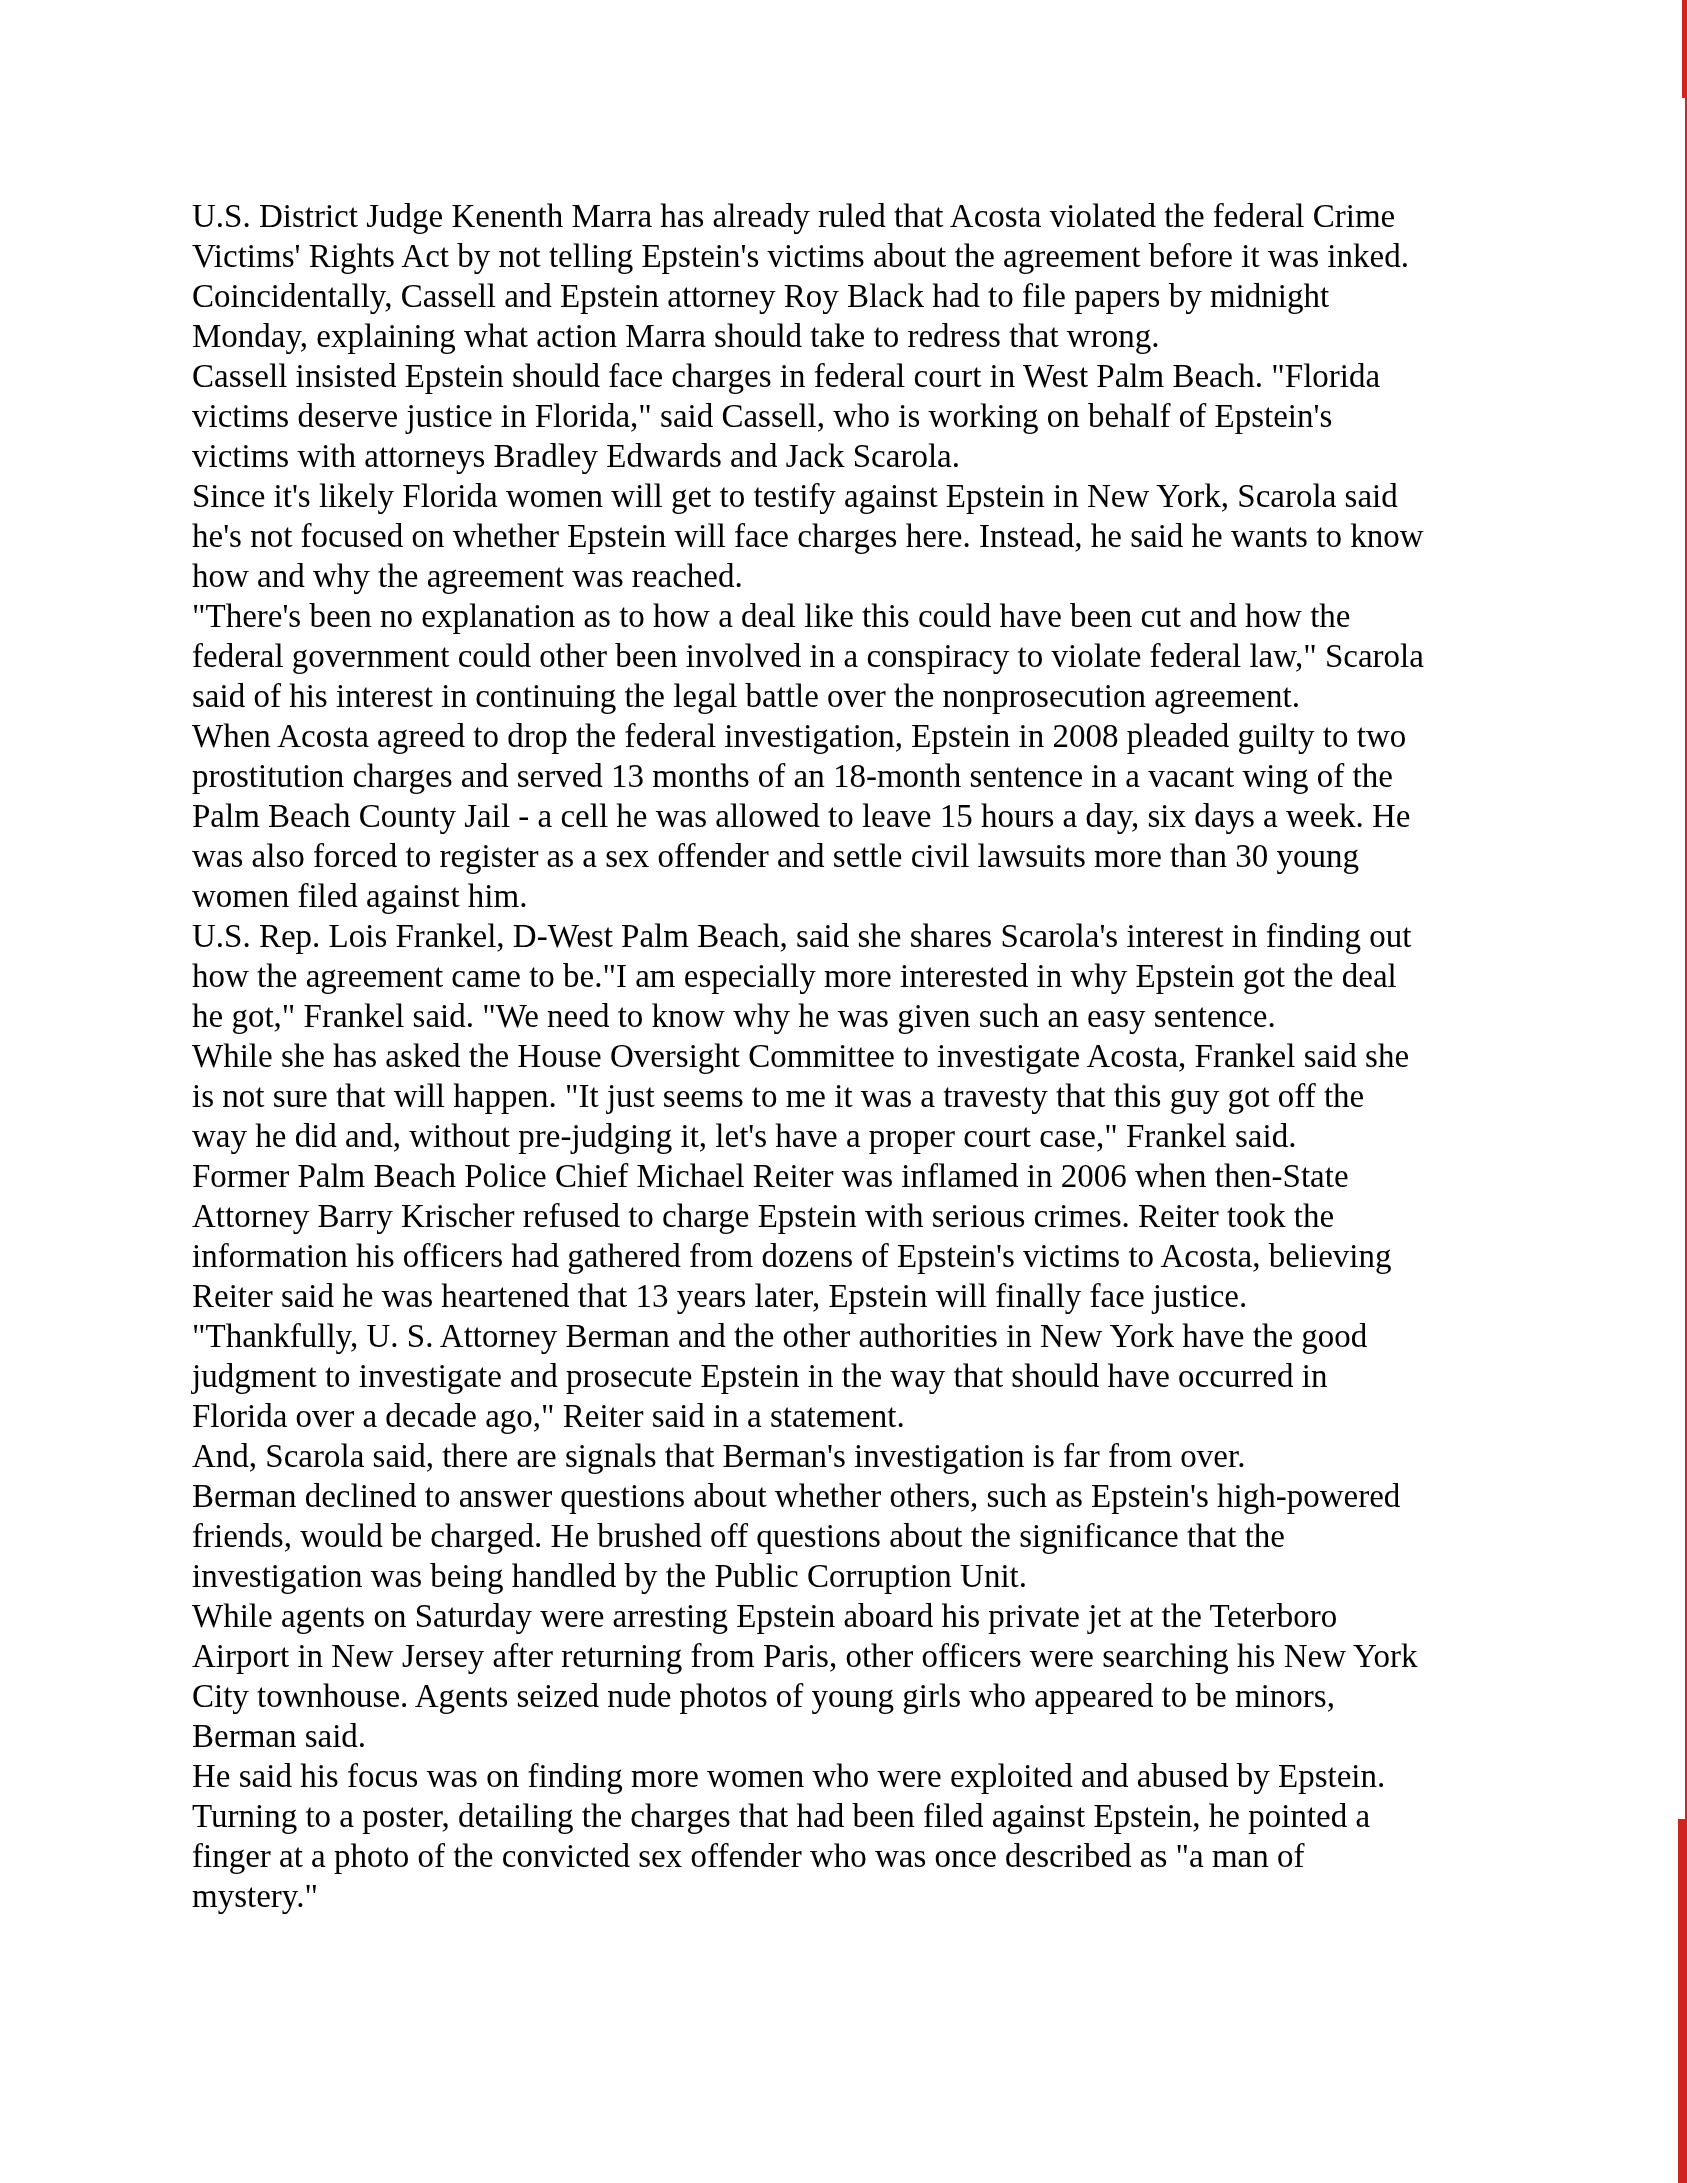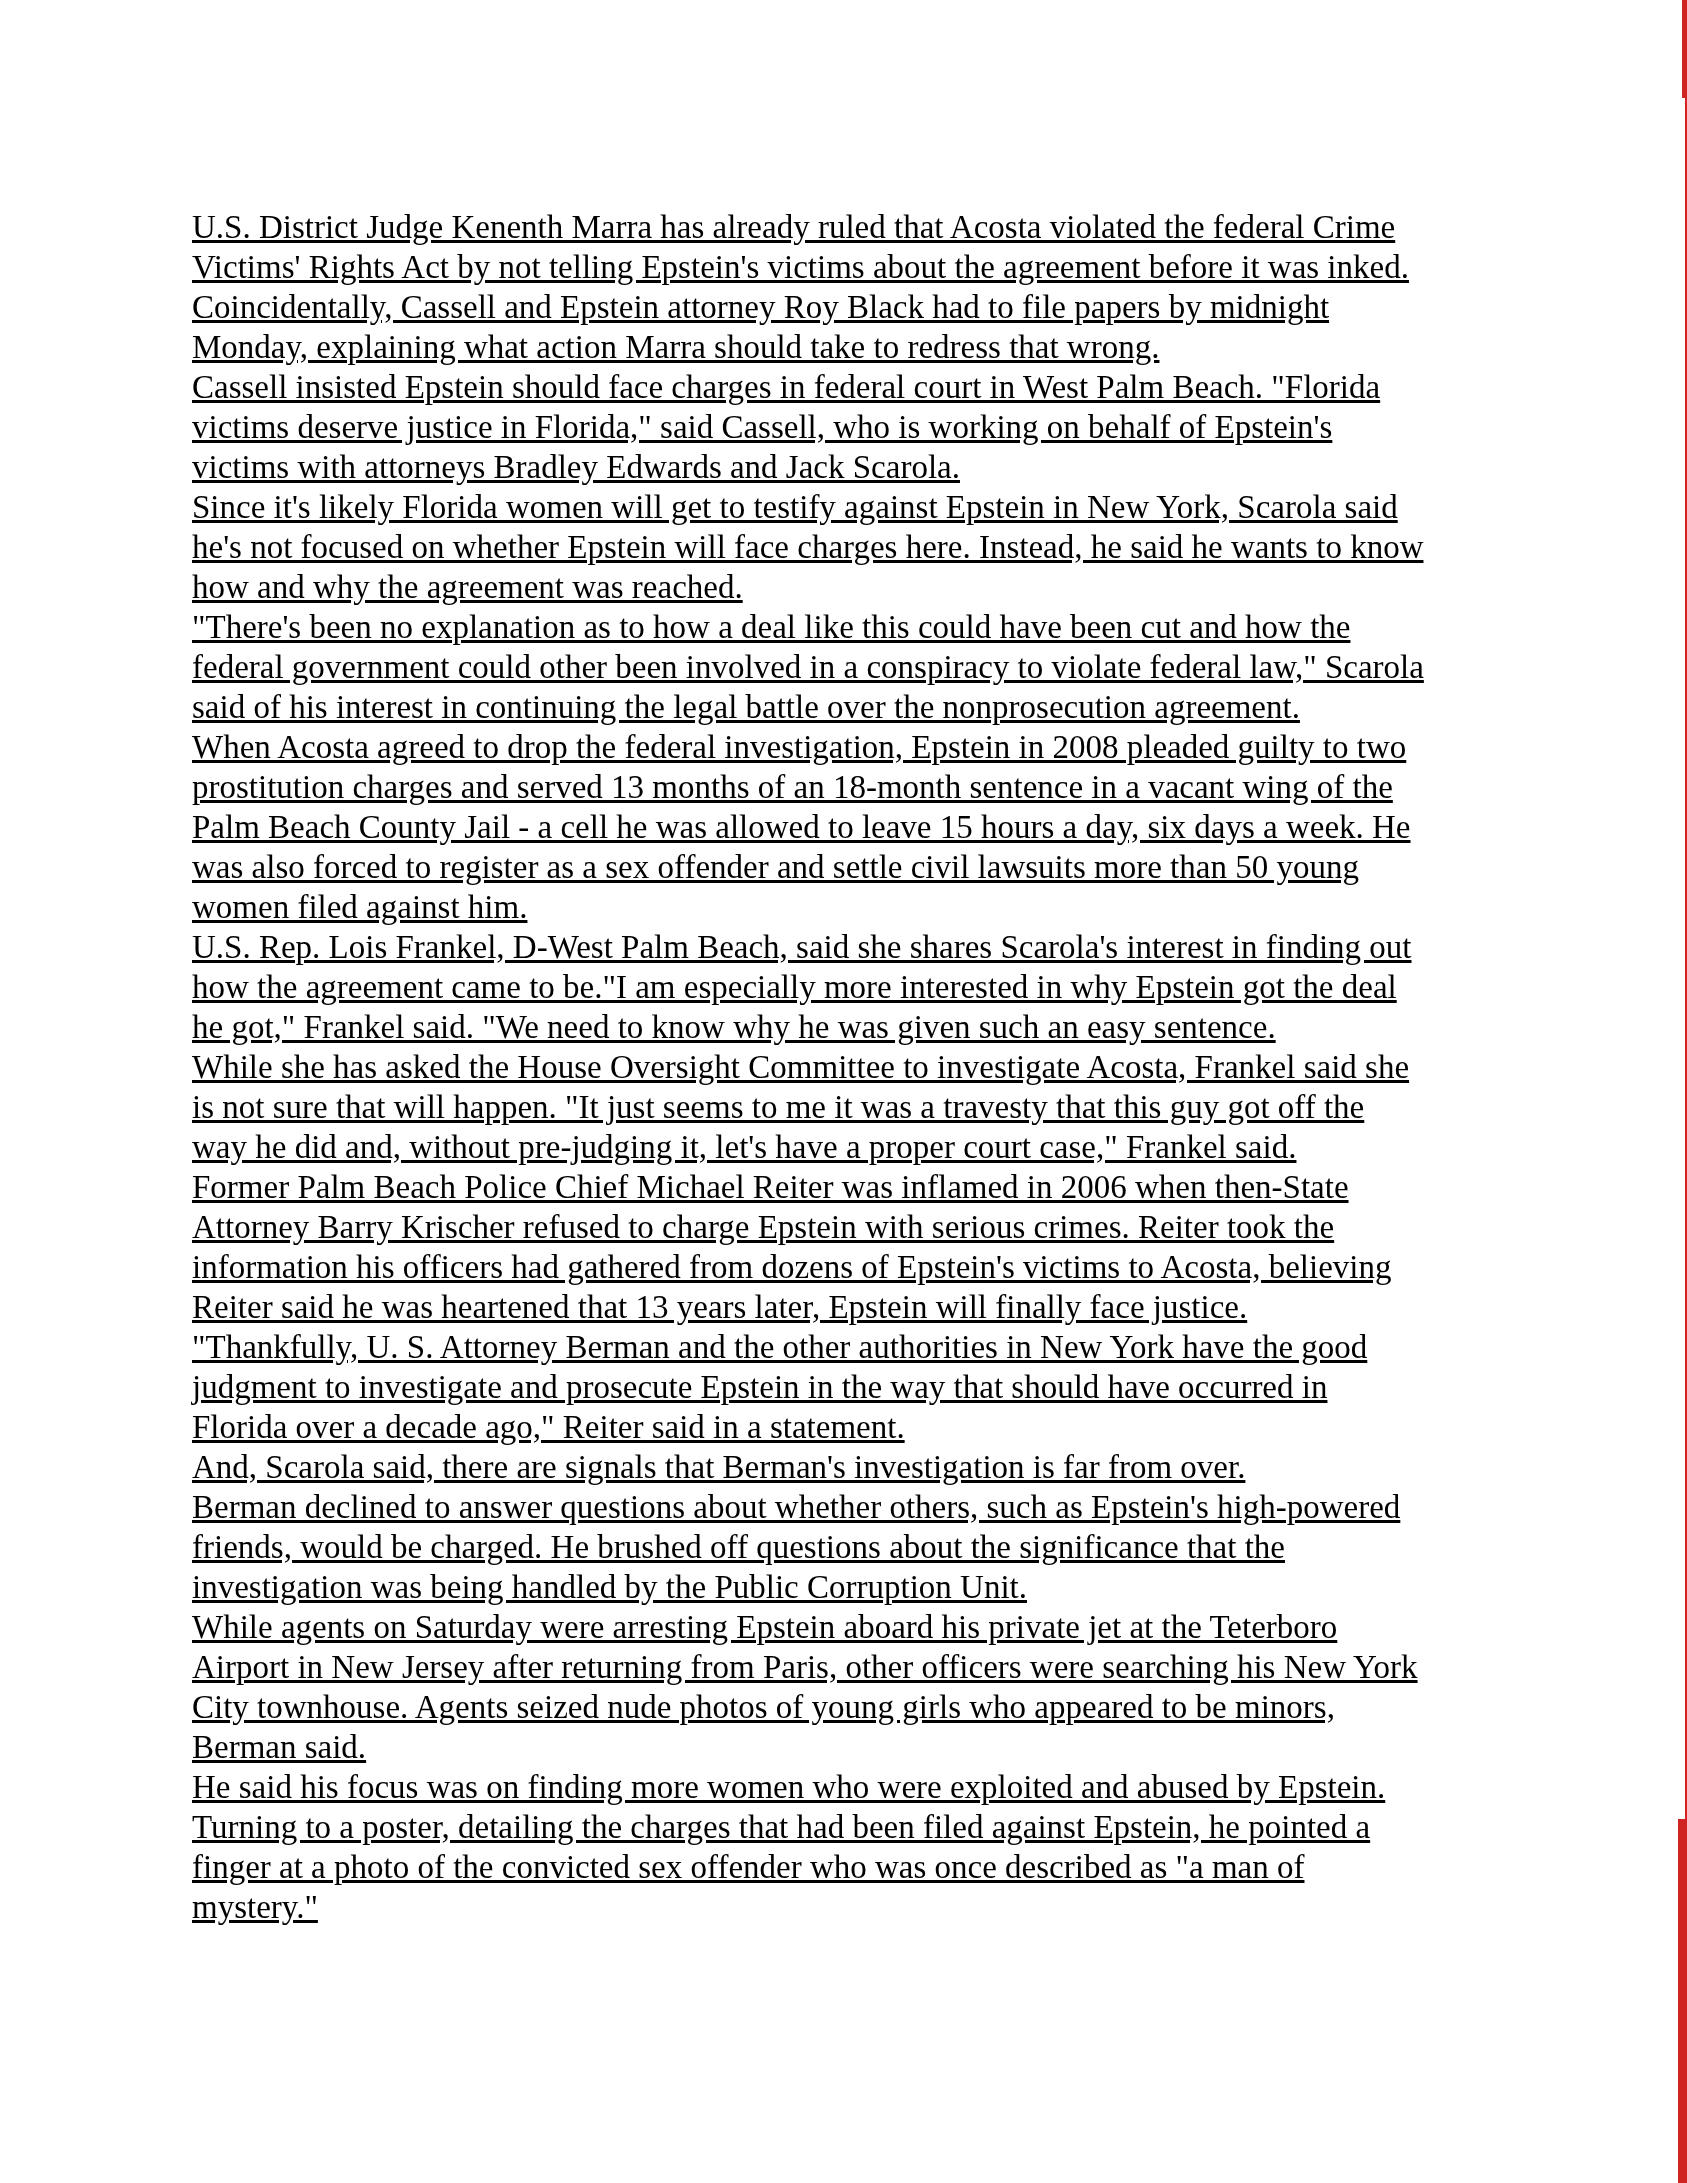--- a/index.html
+++ b/index.html
@@ -11,27 +11,26 @@
     position: relative;
     width: 1687px;
     height: 2183px;
     background: #ffffff;
     overflow: hidden;
     font-family: "Liberation Serif", serif;
   }
   .text-block {
     position: absolute;
     left: 192px;
-    top: 207px;
+    top: 196px;
     width: 1389px;
     color: #000000;
     font-size: 33px;
     line-height: 40px;
     font-family: "Liberation Serif", serif;
-    text-decoration: underline;
   }
   .line {
     white-space: nowrap;
     height: 40px;
   }
   
   .artifact {
     position: absolute;
     background: #d02423;
   }
@@ -70,21 +69,21 @@
       <div class="line">victims with attorneys Bradley Edwards and Jack Scarola.</div>
       <div class="line">Since it's likely Florida women will get to testify against Epstein in New York, Scarola said</div>
       <div class="line">he's not focused on whether Epstein will face charges here. Instead, he said he wants to know</div>
       <div class="line">how and why the agreement was reached.</div>
       <div class="line">"There's been no explanation as to how a deal like this could have been cut and how the</div>
       <div class="line">federal government could other been involved in a conspiracy to violate federal law," Scarola</div>
       <div class="line">said of his interest in continuing the legal battle over the nonprosecution agreement.</div>
       <div class="line">When Acosta agreed to drop the federal investigation, Epstein in 2008 pleaded guilty to two</div>
       <div class="line">prostitution charges and served 13 months of an 18-month sentence in a vacant wing of the</div>
       <div class="line">Palm Beach County Jail - a cell he was allowed to leave 15 hours a day, six days a week. He</div>
-      <div class="line">was also forced to register as a sex offender and settle civil lawsuits more than 50 young</div>
+      <div class="line">was also forced to register as a sex offender and settle civil lawsuits more than 30 young</div>
       <div class="line">women filed against him.</div>
       <div class="line">U.S. Rep. Lois Frankel, D-West Palm Beach, said she shares Scarola's interest in finding out</div>
       <div class="line">how the agreement came to be."I am especially more interested in why Epstein got the deal</div>
       <div class="line">he got," Frankel said. "We need to know why he was given such an easy sentence.</div>
       <div class="line">While she has asked the House Oversight Committee to investigate Acosta, Frankel said she</div>
       <div class="line">is not sure that will happen. "It just seems to me it was a travesty that this guy got off the</div>
       <div class="line">way he did and, without pre-judging it, let's have a proper court case," Frankel said.</div>
       <div class="line">Former Palm Beach Police Chief Michael Reiter was inflamed in 2006 when then-State</div>
       <div class="line">Attorney Barry Krischer refused to charge Epstein with serious crimes. Reiter took the</div>
       <div class="line">information his officers had gathered from dozens of Epstein's victims to Acosta, believing</div>

